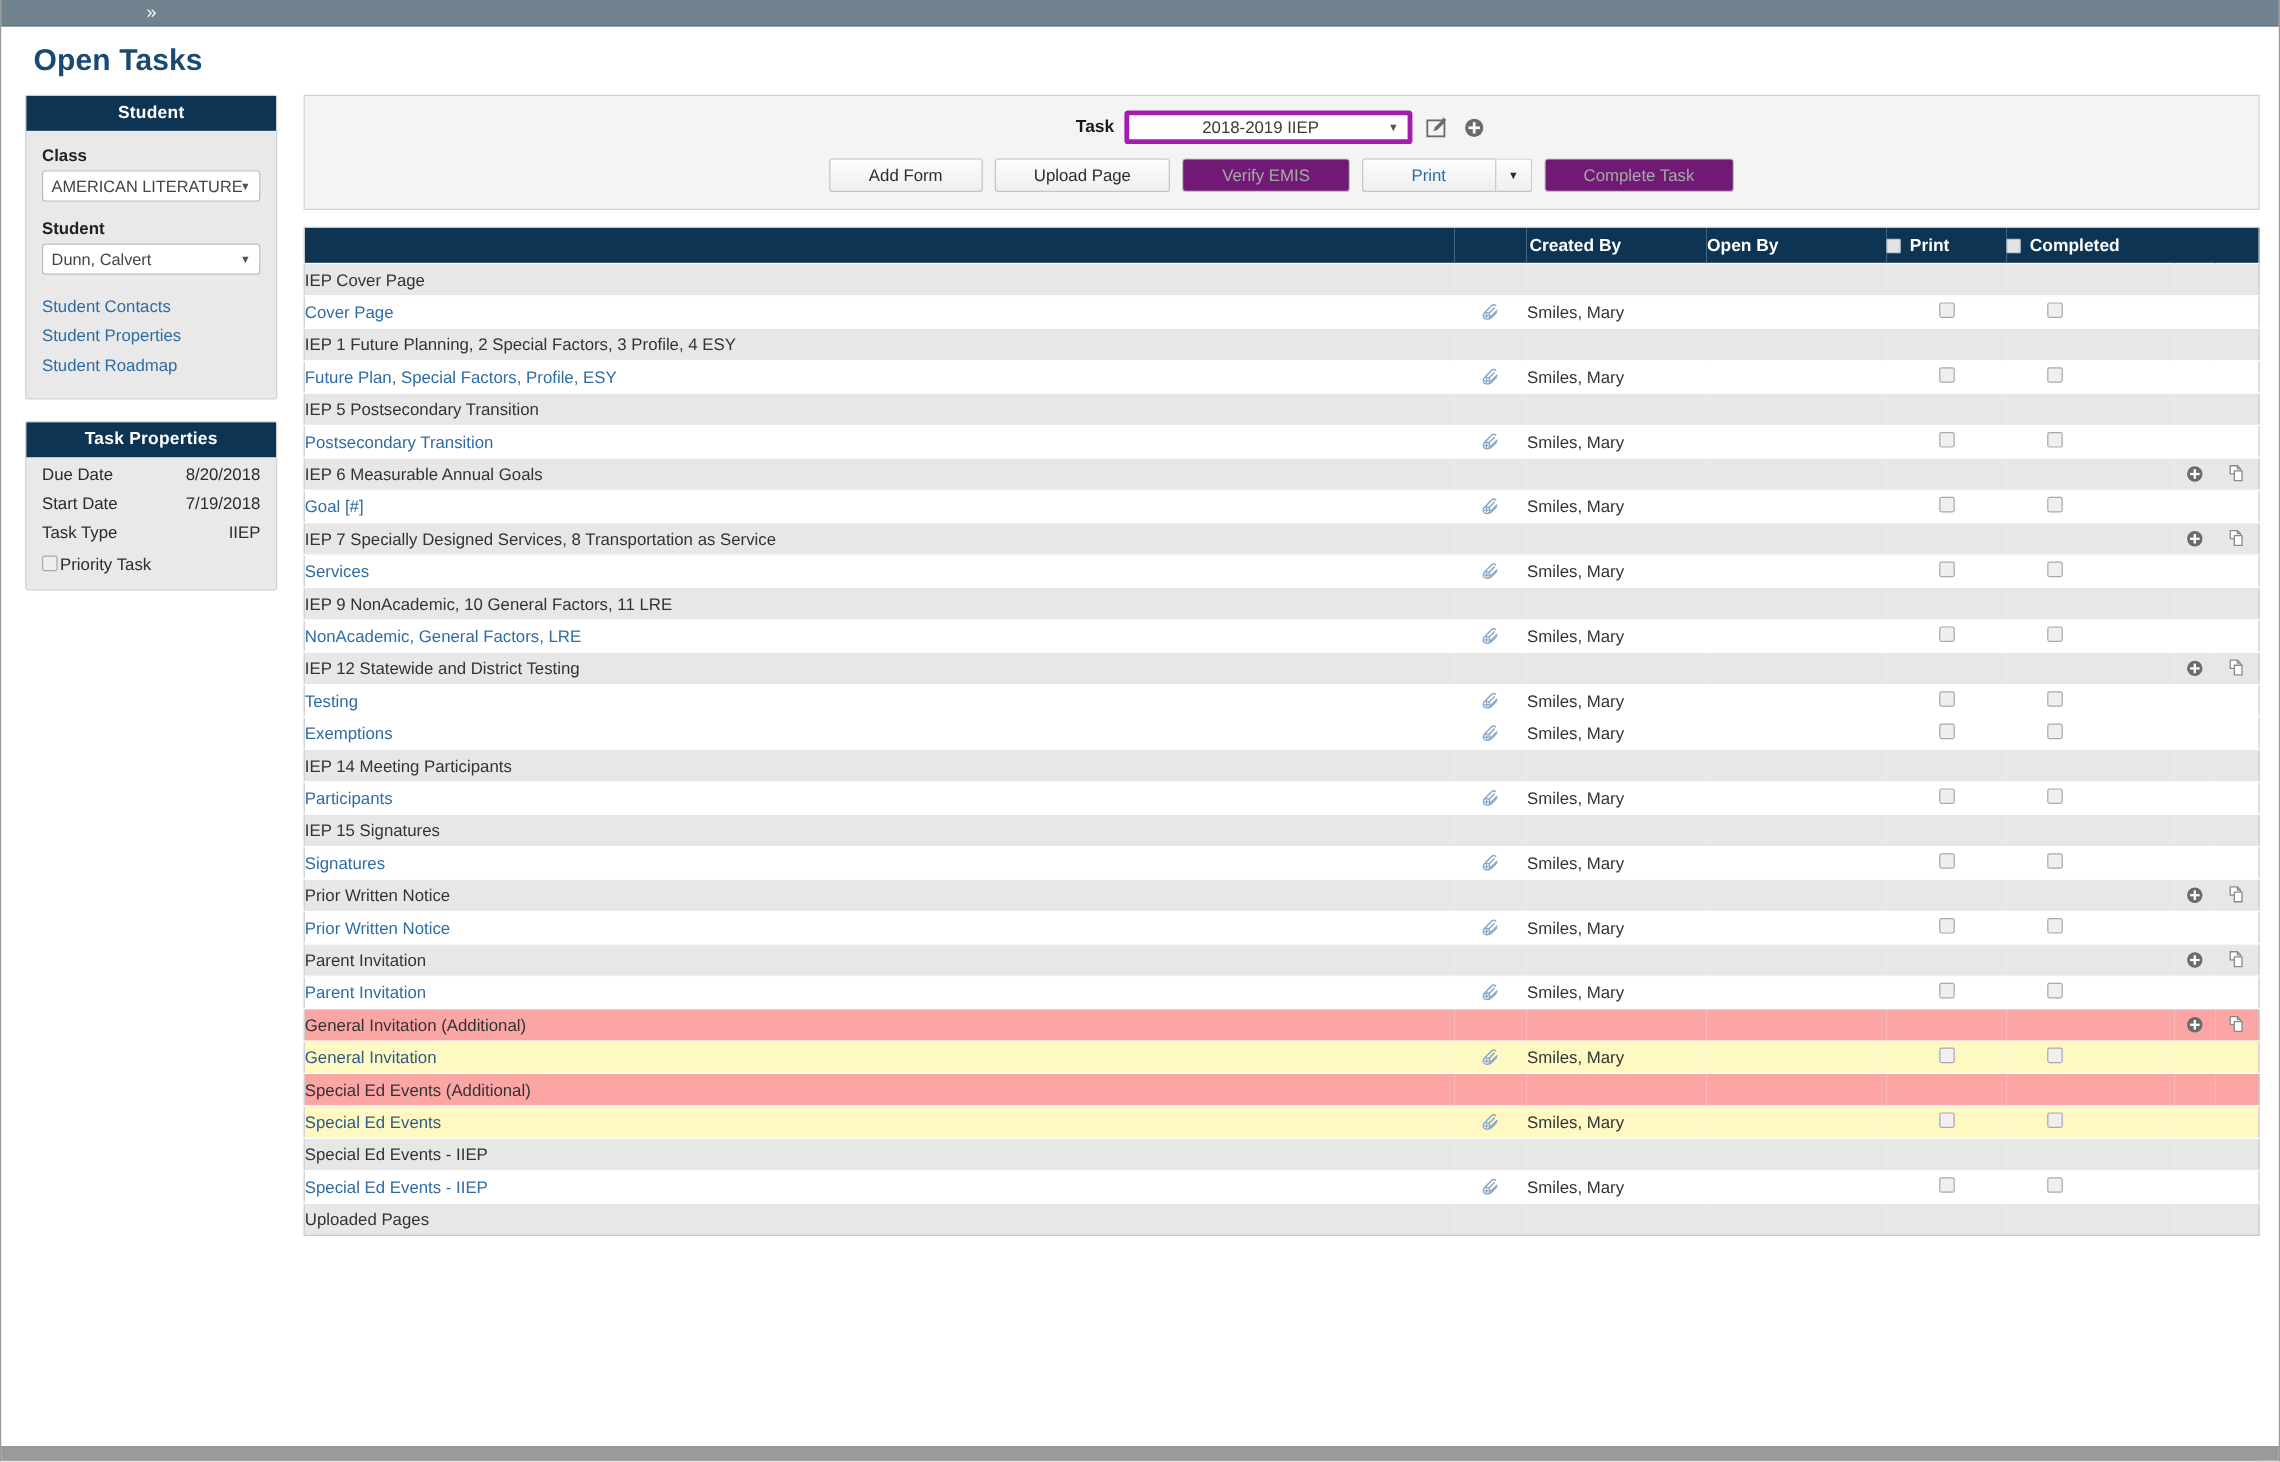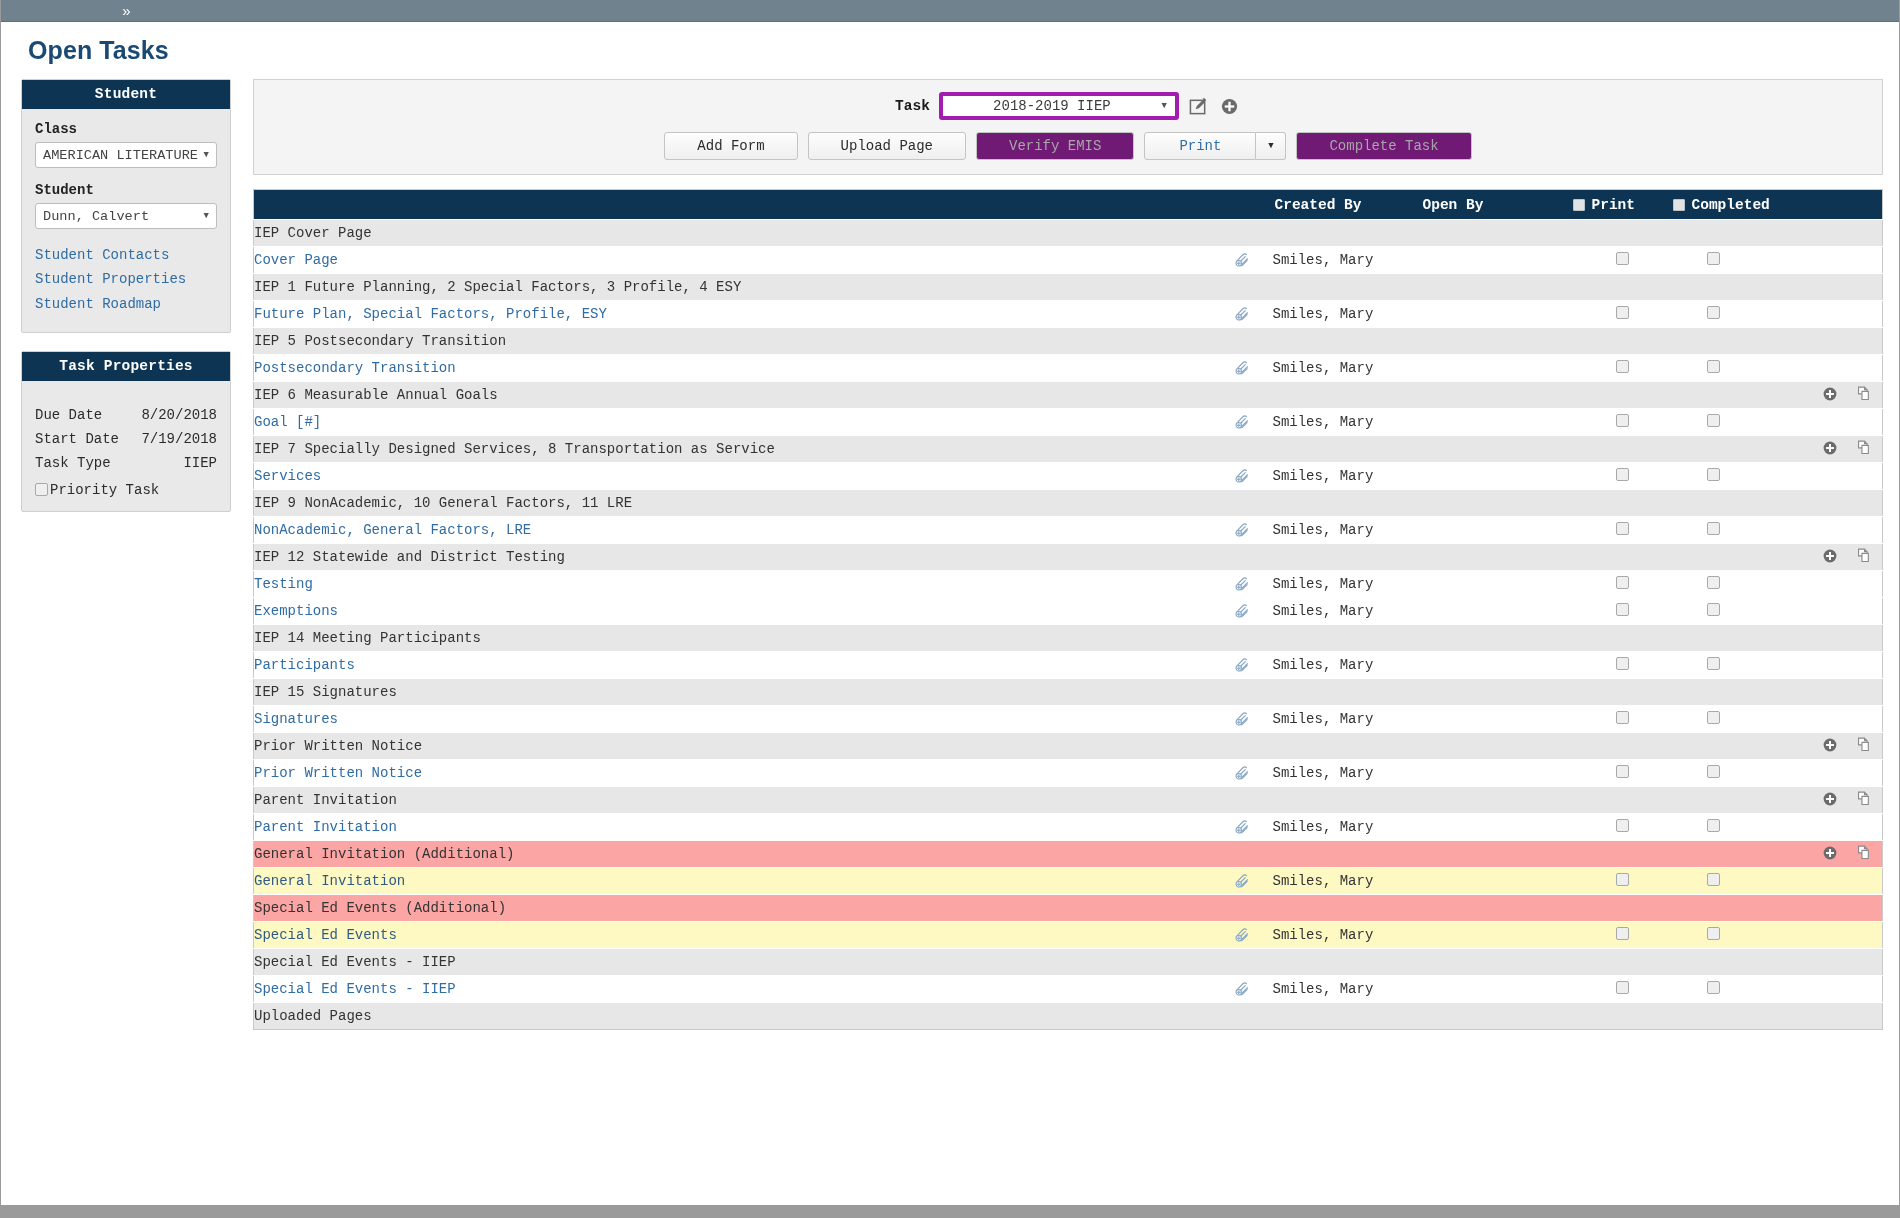--- a/index.html
+++ b/index.html
@@ -38,21 +38,20 @@
     font-size: 25px;
     font-weight: bold;
     padding: 14px 0 10px 27px;
     letter-spacing: .1px;
   }
 
   .body-wrap {
     display: flex;
     align-items: flex-start;
     padding: 0 16px 0 20px;
-    font-family: Liberation Mono, monospace;
   }
 
   
   .sidebar { width: 210px; flex: 0 0 210px; padding-top: 4px; }
 
   .panel {
     border: 1px solid #cfcfcf;
     background: #e9e9e9;
     margin-bottom: 18px;
     border-radius: 2px;
@@ -301,21 +300,21 @@
           </div>
 
           <a class="side-link" href="#">Student Contacts</a>
           <a class="side-link" href="#">Student Properties</a>
           <a class="side-link" href="#">Student Roadmap</a>
         </div>
       </div>
 
       <div class="panel">
         <div class="panel-head">Task Properties</div>
-        <div class="panel-body" style="padding-top:22px;padding-bottom:13px;">
+        <div class="panel-body" style="padding-top:2px;padding-bottom:13px;">
           <div class="prop-row">
             <span>Due Date</span>
             <span class="val">8/20/2018</span>
           </div>
           <div class="prop-row">
             <span>Start Date</span>
             <span class="val">7/19/2018</span>
           </div>
           <div class="prop-row">
             <span>Task Type</span>

